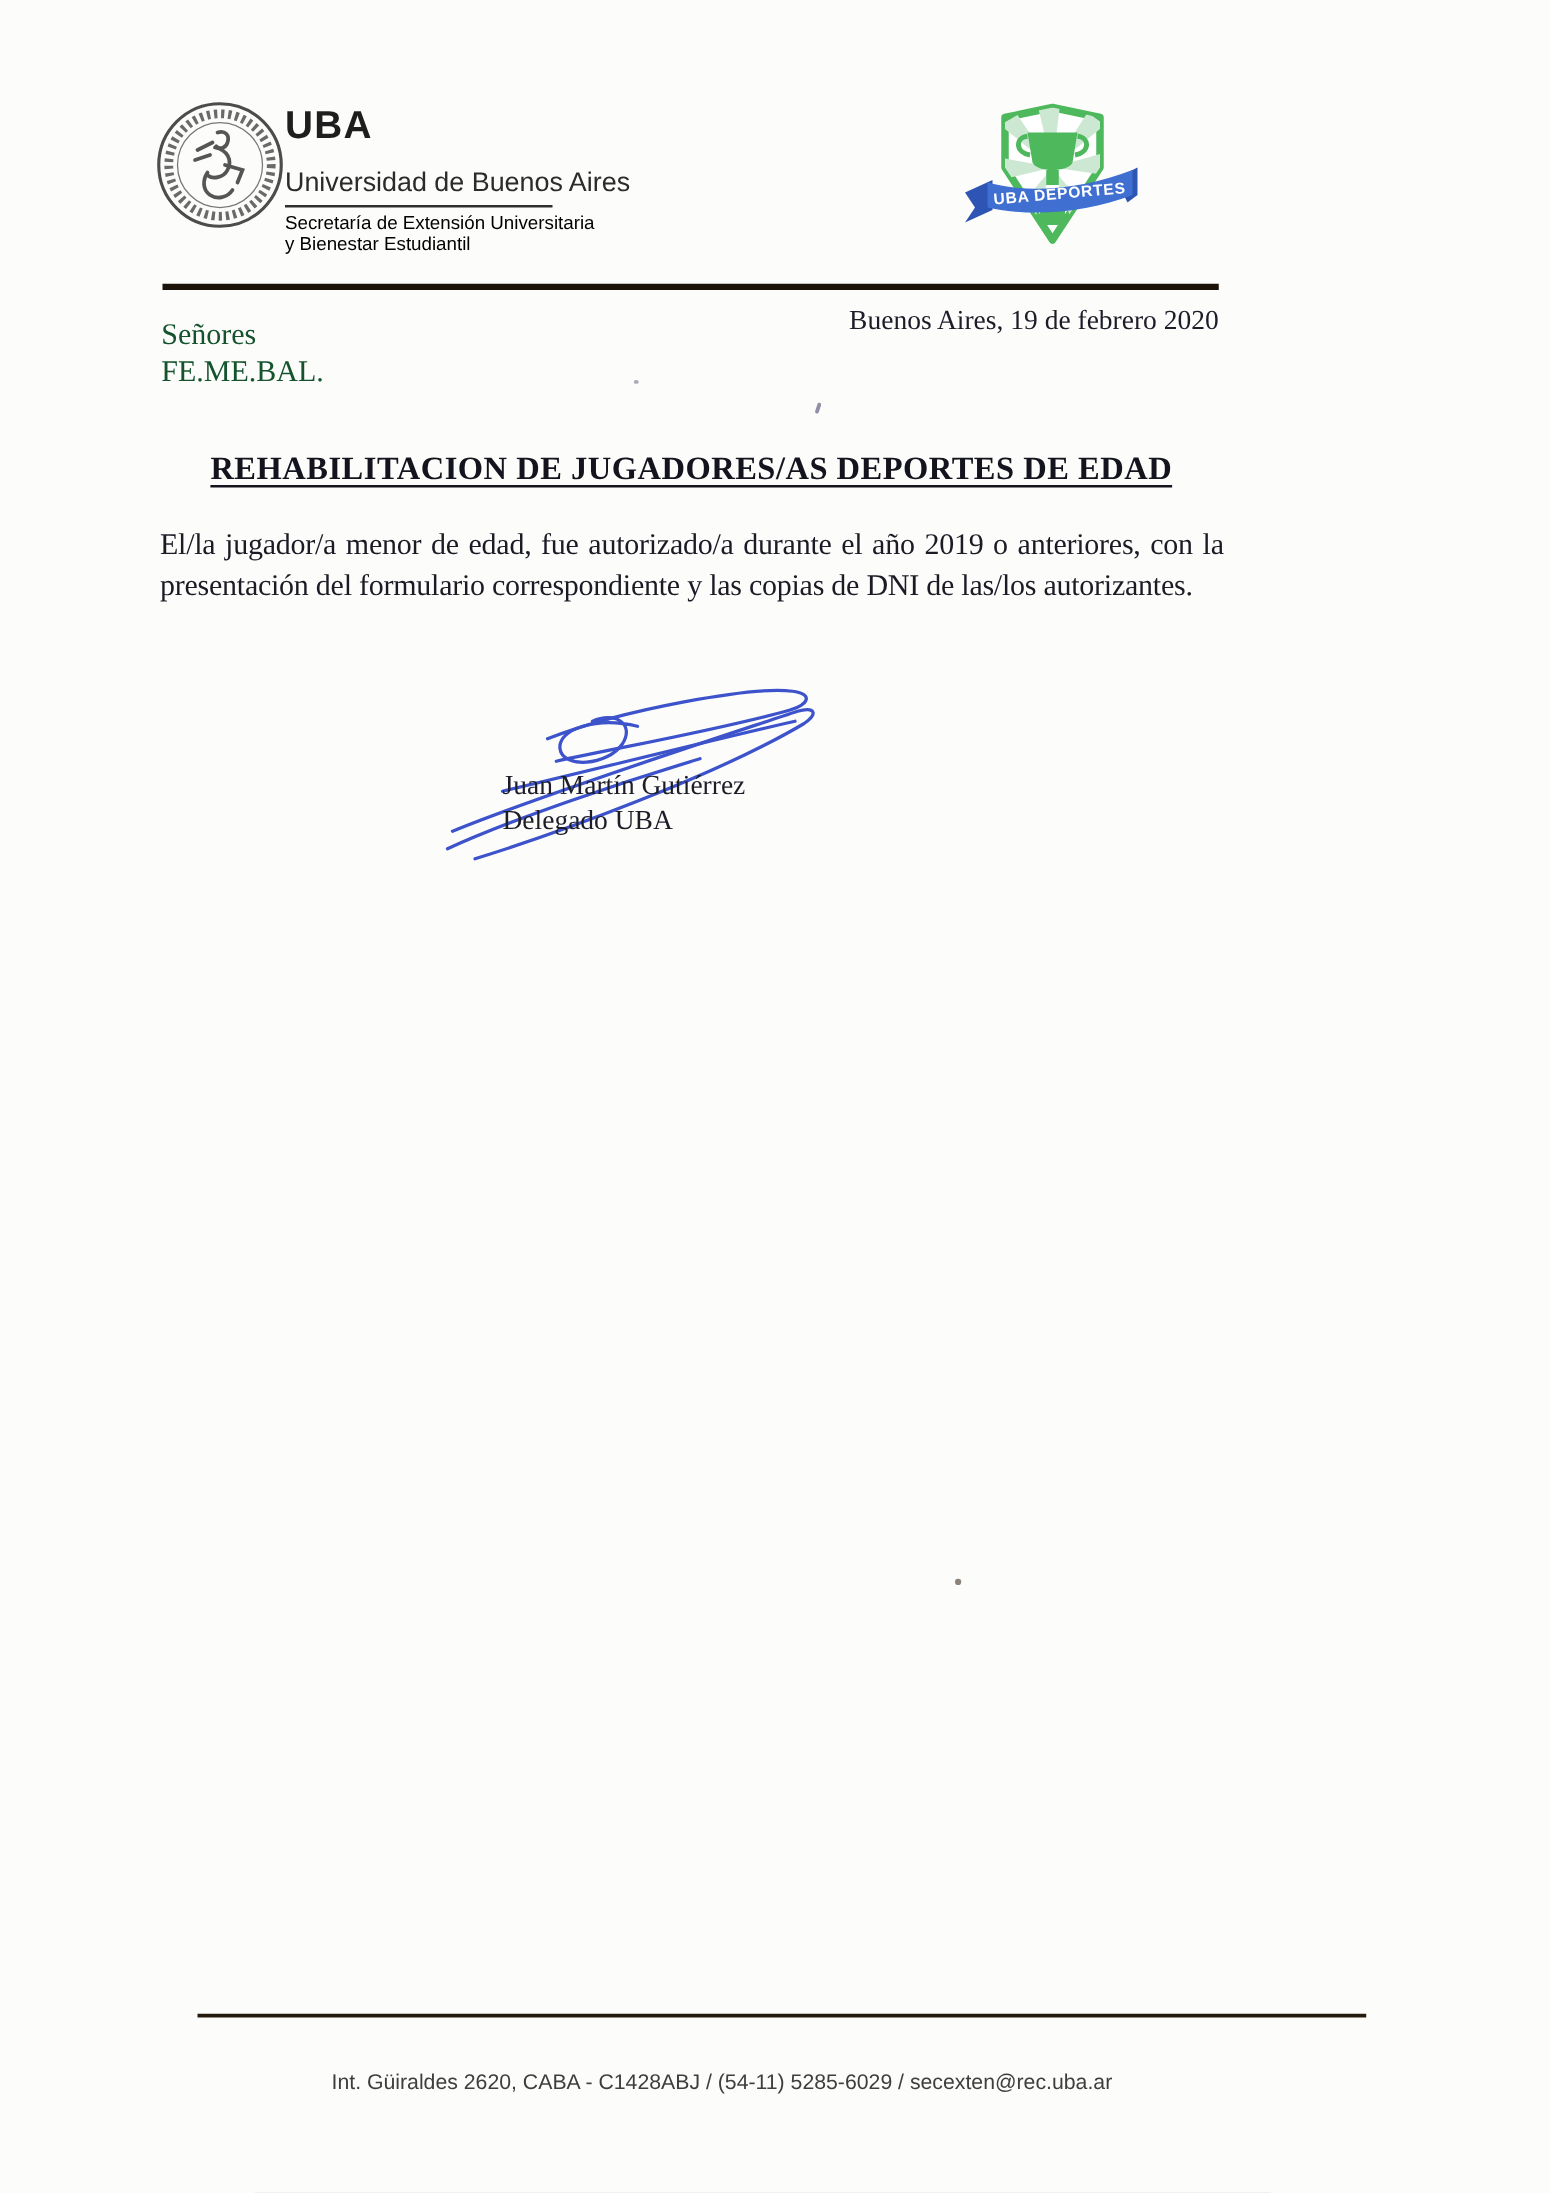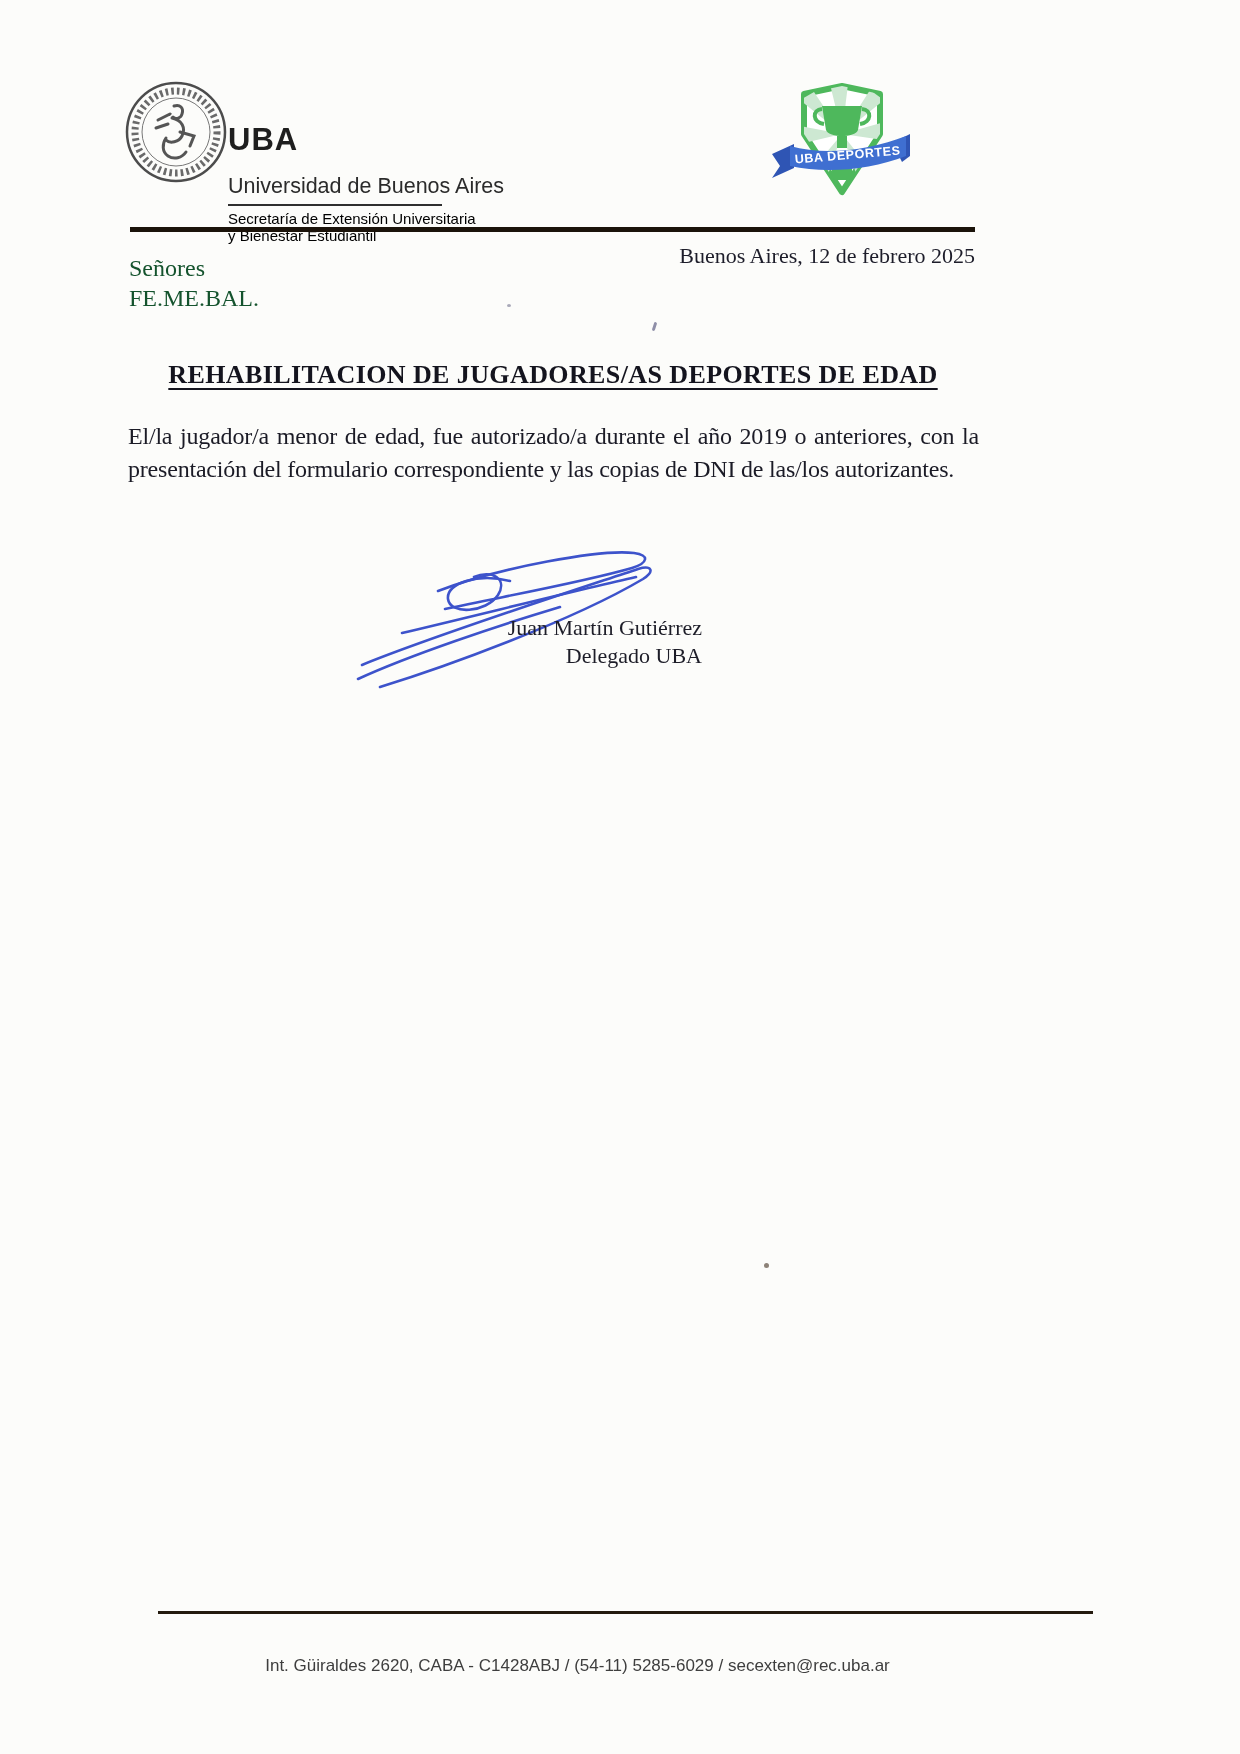--- a/index.html
+++ b/index.html
@@ -10,41 +10,41 @@
     margin: 0 auto;
     background: #fcfcfa;
     overflow: hidden;
     font-family: "Liberation Serif", serif;
     color: #1c1c26;
   }
 
   
   .seal { position: absolute; left: 124px; top: 80px; width: 104px; height: 104px; }
   .uba-block { position: absolute; left: 228px; top: 84px; font-family: "Liberation Sans", sans-serif; }
-  .uba-acronym { font-size: 31px; font-weight: 800; letter-spacing: 1px; color: #1e1e1e; line-height: 32px; margin-top: 40px; }
+  .uba-acronym { font-size: 31px; font-weight: 800; letter-spacing: 1px; color: #1e1e1e; line-height: 32px; }
   .uba-university { font-size: 21.5px; color: #2b2b2b; margin-top: 18px; line-height: 24px; }
   .uba-divider { width: 214px; height: 2px; background: #2f2f2f; margin: 6px 0 5px 0; }
   .uba-secretariat { font-size: 15px; color: #000000; line-height: 16.5px; }
   .deportes-logo { position: absolute; left: 770px; top: 82px; width: 142px; height: 120px; }
   .header-rule { position: absolute; left: 130px; top: 227px; width: 845px; height: 5px; background: #1b130a; }
 
   
   .date-line { position: absolute; left: 128px; top: 243px; width: 847px; text-align: right; font-size: 22px; color: #1d1d2a; }
   .recipient { position: absolute; left: 129px; top: 253px; font-size: 24px; line-height: 30px; color: #14532d; }
   .letter-title {
     position: absolute; left: 128px; top: 360px; width: 850px; text-align: center;
     font-size: 26px; font-weight: bold; letter-spacing: 0.4px; color: #14141e;
     text-decoration: underline; text-underline-offset: 5px; text-decoration-thickness: 2px;
   }
   .letter-body {
     position: absolute; left: 128px; top: 420px; width: 851px;
     font-size: 24px; line-height: 33px; text-align: justify; letter-spacing: -0.2px; color: #1b1b26;
   }
   .signature-svg { position: absolute; left: 350px; top: 533px; width: 322px; height: 168px; }
-  .signer-block { position: absolute; left: 402px; top: 614px; width: 300px; text-align: right; font-size: 22px; line-height: 28px; color: #1d1d28; }
+  .signer-block { position: absolute; left: 402px; top: 614px; width: 300px; text-align: left; font-size: 22px; line-height: 28px; color: #1d1d28; }
 
   
   .footer-rule { position: absolute; left: 158px; top: 1611px; width: 935px; height: 3px; background: #241a0e; }
   .footer-text { position: absolute; left: 130px; top: 1646px; width: 895px; text-align: center;
     font-family: "Liberation Sans", sans-serif; font-size: 17px; color: #3e3e3e; margin-top: 10px; }
 
   
   .artifact-dot { position: absolute; border-radius: 50%; }
   .a1 { left: 764px; top: 1263px; width: 5px; height: 5px; background: #8d8278; }
   .a2 { left: 653px; top: 322px; width: 3px; height: 9px; background: #8f8fa8; transform: rotate(18deg); border-radius: 2px; }
@@ -103,21 +103,21 @@
     </g>
 
     <path d="M2 72 L24 62 L24 86 L2 96 L10 84 Z" fill="#2f55b4"></path>
     <path d="M132 56 L140 52 L140 74 L132 80 L126 68 Z" fill="#2f55b4"></path>
     <path d="M20 64 C 56 74, 100 68, 136 54 L136 74 C 100 88, 56 92, 20 84 Z" fill="#3f6fd1"></path>
     <text x="78" y="77" text-anchor="middle" transform="rotate(-5 78 77)" font-family="Liberation Sans, sans-serif" font-size="12.5" font-weight="bold" letter-spacing="0.6" fill="#ffffff">UBA DEPORTES</text>
   </svg>
 
   <div class="header-rule"></div>
 
-  <div class="date-line">Buenos Aires, 12 de febrero 2025</div>
+  <div class="date-line">Buenos Aires, 19 de febrero 2020</div>
 
   <div class="recipient">
     <div>Señores</div>
     <div>FE.ME.BAL.</div>
   </div>
 
   <div class="letter-title">REHABILITACION DE JUGADORES/AS DEPORTES DE EDAD</div>
 
   <div class="letter-body">El/la jugador/a menor de edad, fue autorizado/a durante el año 2019 o anteriores, con la presentación del formulario correspondiente y las copias de DNI de las/los autorizantes.</div>
 

